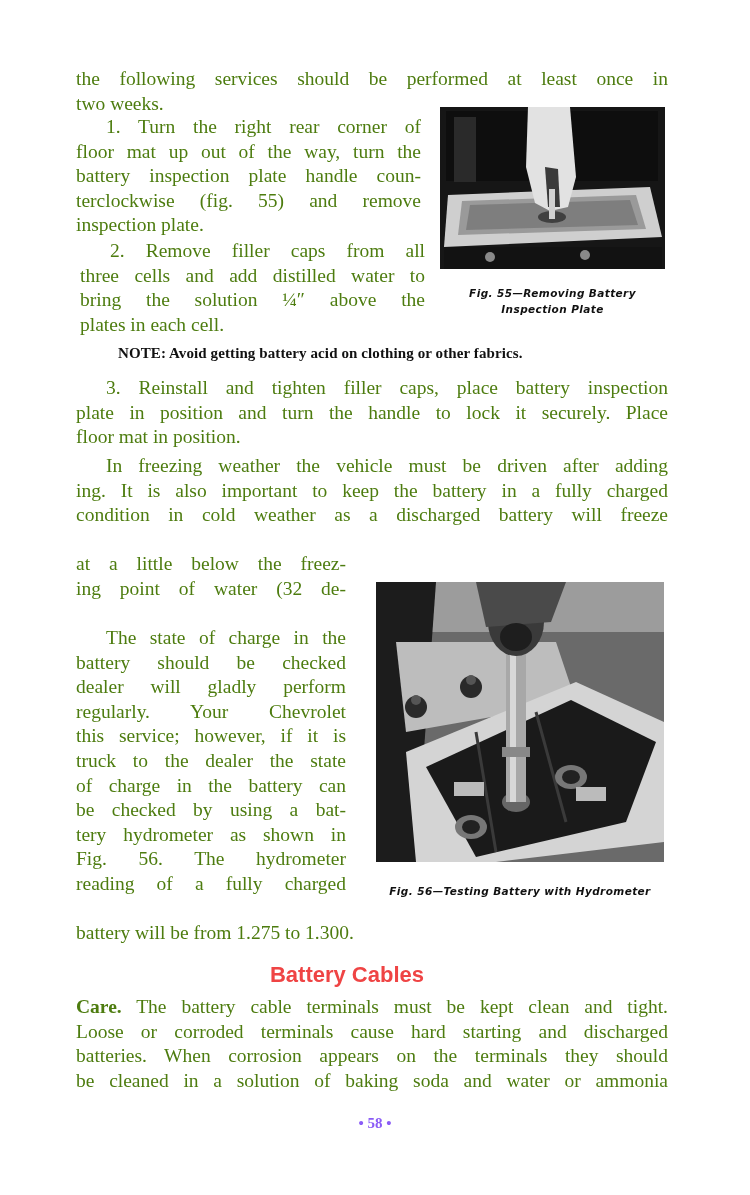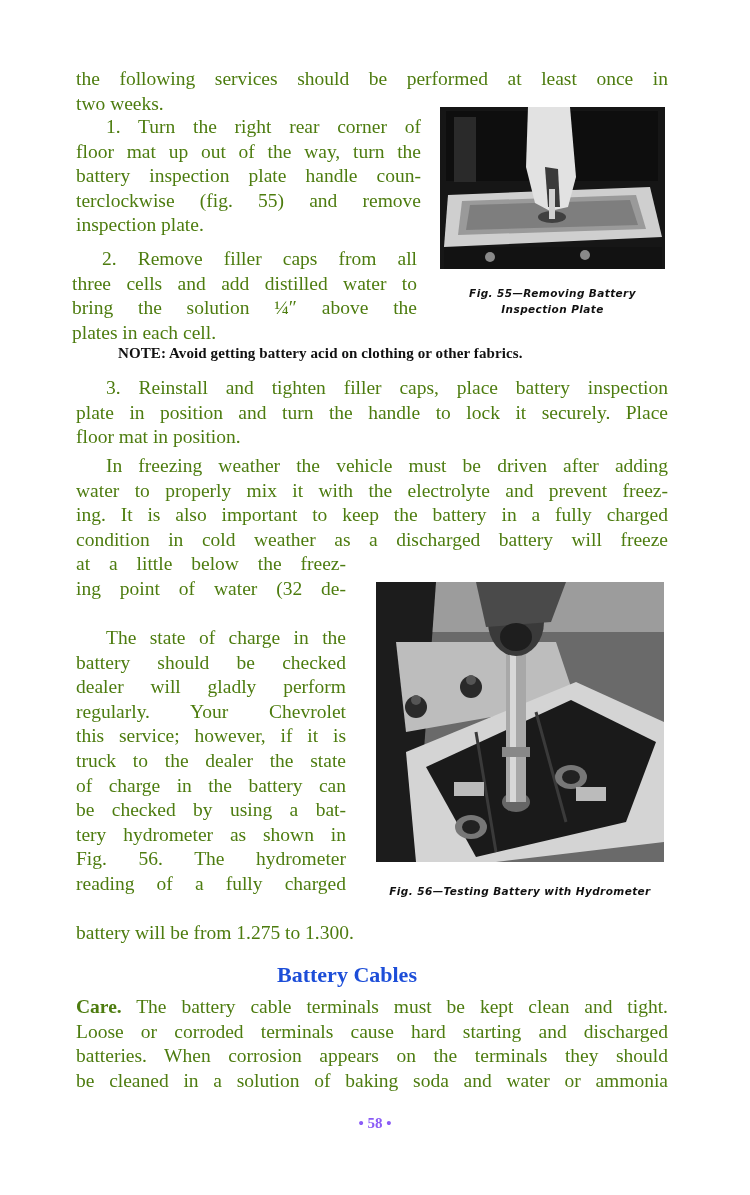--- a/index.html
+++ b/index.html
@@ -4,21 +4,21 @@
   <style>
     html, body { margin: 0; padding: 0; background: #ffffff; }
     body { width: 750px; height: 1195px; position: relative; overflow: hidden; color: #141414; font-family: "DejaVu Serif", "Liberation Serif", serif; }
     .page { position: absolute; left: 0; top: 0; width: 750px; height: 1195px; }
     .txt { position: absolute; font-family: "Liberation Serif", "DejaVu Serif", serif; font-size: 19.5px; line-height: 24.6px; color: #4d7c0f; }
     .line { display: block; white-space: nowrap; }
     .jline { display: block; text-align: justify; text-align-last: justify; height: 24.6px; }
     .lastline { display: block; text-align: left; text-align-last: left; }
     .note { position: absolute; left: 118px; top: 345px; font-family: "Liberation Serif", serif; font-weight: bold; font-size: 15px; color: #111; white-space: nowrap; letter-spacing: 0.1px; }
     .caption { position: absolute; font-family: "DejaVu Sans", "Liberation Sans", sans-serif; font-weight: bold; font-style: italic; font-size: 10.5px; color: #111; white-space: nowrap; text-align: center; letter-spacing: 0.4px; }
-    .heading { position: absolute; left: 0; width: 694px; top: 962px; text-align: center; font-family: Liberation Serif, serif; font-weight: bold; font-size: 22px; color: #1d4ed8; }
+    .heading { position: absolute; left: 0; width: 694px; top: 962px; text-align: center; font-family: Liberation Sans, sans-serif; font-weight: bold; font-size: 22px; color: #ef4444; }
     .pagenum { position: absolute; left: 0; width: 750px; top: 1115px; text-align: center; font-family: "Liberation Serif", serif; font-size: 15px; font-weight: bold; color: #8b5cf6; }
     .photo { position: absolute; overflow: hidden; background: #1a1a1a; }
     b.runin { font-weight: bold; }
   </style>
 </head>
 <body>
 
 <div class="page">
 
   <div class="txt" style="left:76px; top:67px; width:592px;">
@@ -27,21 +27,21 @@
   </div>
 
   <div class="txt" style="left:76px; top:115px; width:345px;">
     <span class="jline" style="padding-left:30px;">1. Turn the right rear corner of</span>
     <span class="jline">floor mat up out of the way, turn the</span>
     <span class="jline">battery inspection plate handle coun-</span>
     <span class="jline">terclockwise (fig. 55) and remove</span>
     <span class="lastline">inspection plate.</span>
   </div>
 
-  <div class="txt" style="left:72px; top:239px; width:345px;margin-top:8px;">
+  <div class="txt" style="left:80px; top:239px; width:345px;">
     <span class="jline" style="padding-left:30px;">2. Remove filler caps from all</span>
     <span class="jline">three cells and add distilled water to</span>
     <span class="jline">bring the solution ¼″ above the</span>
     <span class="lastline">plates in each cell.</span>
   </div>
 
   <div class="photo" style="left:440px; top:107px; width:225px; height:162px;">
     <svg width="225" height="162" viewBox="0 0 225 162">
       <rect x="0" y="0" width="225" height="162" fill="#161616"></rect>
       <rect x="6" y="4" width="212" height="70" fill="#0e0e0e"></rect>
@@ -66,21 +66,20 @@
   <div class="note">NOTE: Avoid getting battery acid on clothing or other fabrics.</div>
 
   <div class="txt" style="left:76px; top:376px; width:592px;">
     <span class="jline" style="padding-left:30px;">3. Reinstall and tighten filler caps, place battery inspection</span>
     <span class="jline">plate in position and turn the handle to lock it securely. Place</span>
     <span class="lastline">floor mat in position.</span>
   </div>
 
   <div class="txt" style="left:76px; top:454px; width:592px;">
     <span class="jline" style="padding-left:30px;">In freezing weather the vehicle must be driven after adding</span>
-    <span class="jline">water to properly mix it with the electrolyte and prevent freez-</span>
     <span class="jline">ing. It is also important to keep the battery in a fully charged</span>
     <span class="jline">condition in cold weather as a discharged battery will freeze</span>
   </div>
   <div class="txt" style="left:76px; top:552px; width:270px;">
     <span class="jline">at a little below the freez-</span>
     <span class="jline">ing point of water (32 de-</span>
   </div>
 
   <div class="txt" style="left:76px; top:626px; width:270px;">
     <span class="jline" style="padding-left:30px;">The state of charge in the</span>

